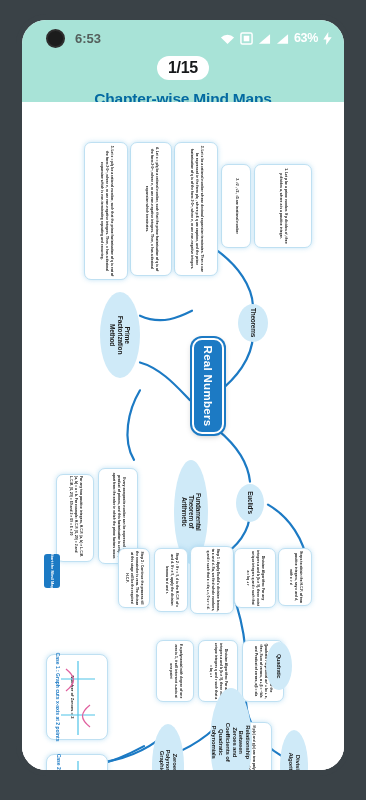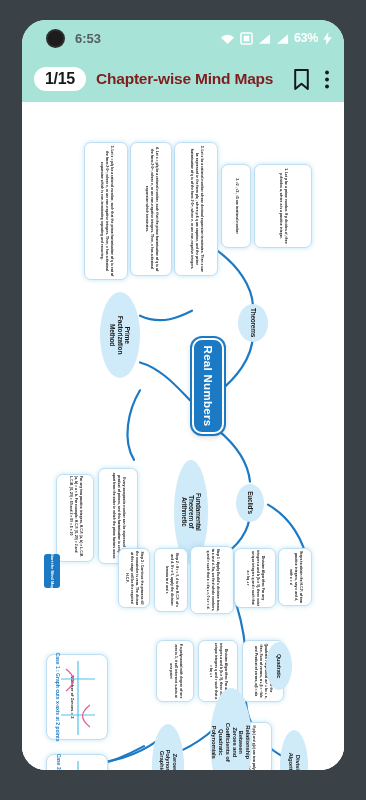--- a/index.html
+++ b/index.html
@@ -18,24 +18,24 @@
   #camera { width:19px; height:19px; border-radius:50%; background:#1c1c1c;
             border:2px solid #2e2e2e; margin-left:12px; }
   #clock { font-size:13px; font-weight:600; color:#55605d; margin-left:10px; }
   #sb-right { margin-left:auto; display:flex; align-items:flex-end; gap:5px;
               color:#ffffff; }
   .sicon { display:block; }
   #battpct { font-size:12.5px; font-weight:700; color:#ffffff; letter-spacing:-.3px; }
 
   
   #appbar { height:46px; background:#a8e3d7; display:flex; align-items:center;
-            padding:0 12px; gap:10px; }
+            padding:0 12px; gap:10px;flex-direction:column; }
   #pagechip { background:#ffffff; border-radius:13px; padding:3px 11px;
               font-size:16px; font-weight:700; color:#16181a; letter-spacing:-.3px; }
-  #apptitle { font-size:15.5px; font-weight:700; color:#7f1d1d; letter-spacing:-.2px; }
+  #apptitle { font-size:15.5px; font-weight:700; color:#0369a1; letter-spacing:-.2px; }
   #bar-actions { margin-left:auto; display:flex; align-items:center; gap:14px;
                  padding-right:2px; }
 
   
   #pagearea { position:relative; width:100%; height:calc(100% - 82px);
               background:#ffffff; overflow:hidden; }
   #sheet { position:absolute; left:0; top:0; width:100%; height:100%;
            background:#fff; }
 
   

